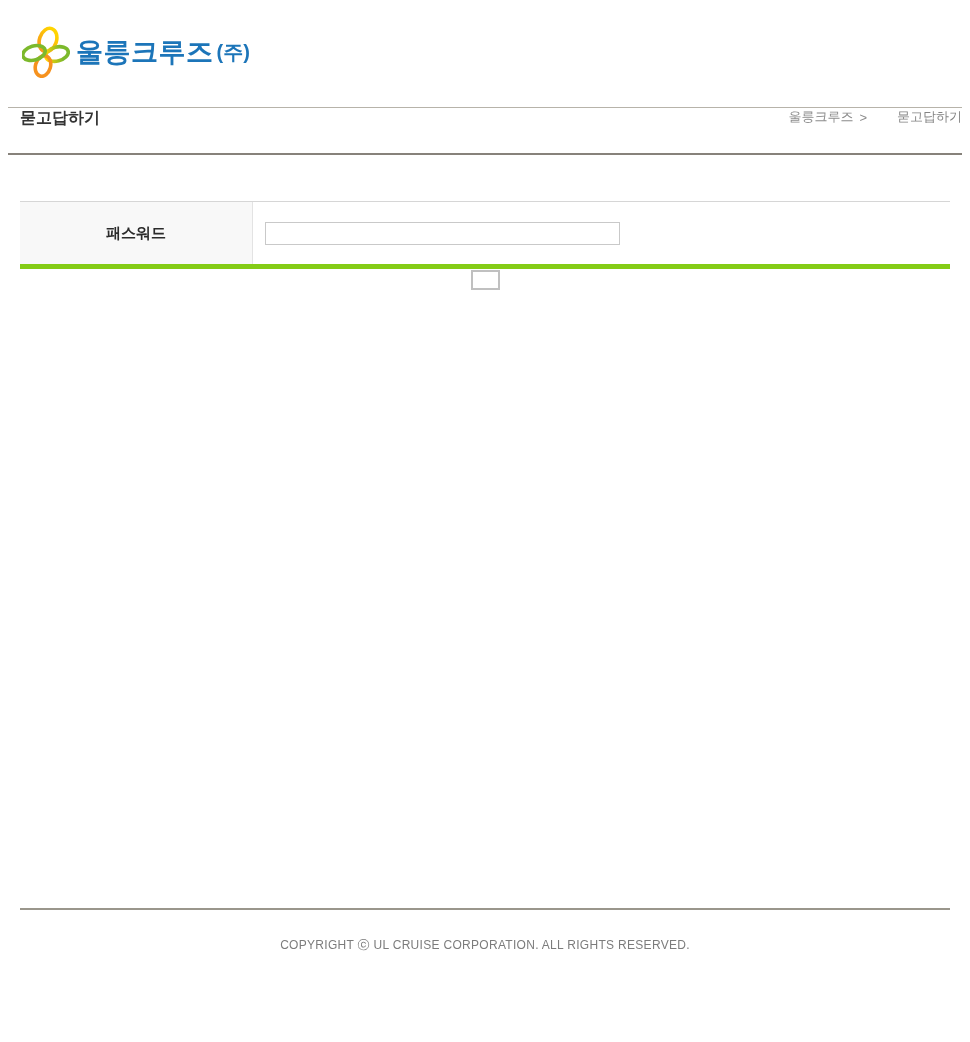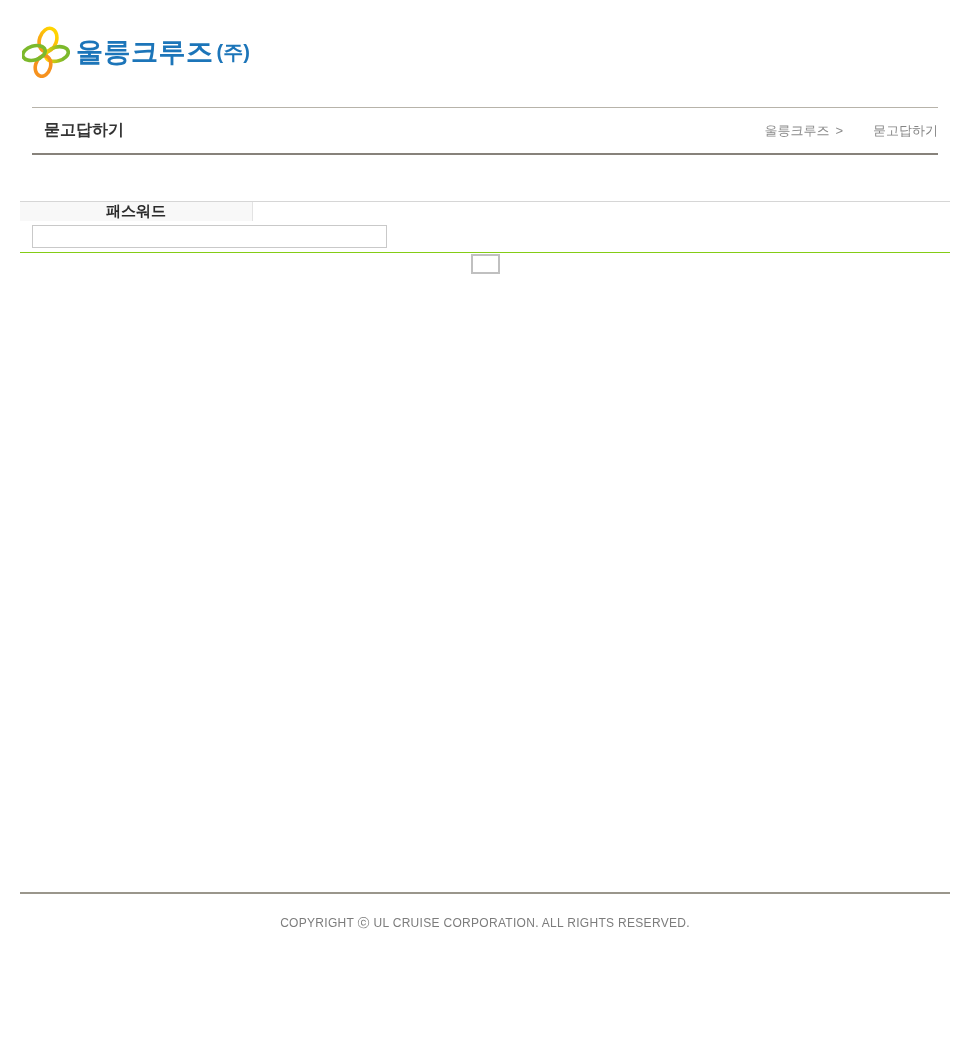--- a/index.html
+++ b/index.html
@@ -29,49 +29,48 @@
   }
   .logo-suffix {
     font-size: 20px;
     font-weight: bold;
     margin-left: 3px;
     color: #1c75b9;
   }
 
   
   .titlebar {
-    margin: 0 32px;
+    margin: 0 8px;
     height: 48px;
     border-top: 1px solid #b7b3aa;
     border-bottom: 2px solid #87827b;
-    display: flex; align-items: center; justify-content: space-between;
+    display: flex; align-items: flex-start; justify-content: space-between;
   }
   .page-title {
     margin-left: 12px;
     font-size: 16px;
     font-weight: bold;
     color: #333333;
   }
   .breadcrumb {
     display: flex; align-items: center;
     font-size: 13px;
     color: #8c8c8c;
   }
   .breadcrumb .crumb { cursor: pointer; }
   .breadcrumb .sep { margin: 0 4px 0 6px; }
   .breadcrumb .current { margin-left: 26px; color: #848484; }
 
   
   .form-table {
     margin: 46px 20px 0 20px;
     border-top: 1px solid #d6d6d6;
-    border-bottom: 1px solid #84cc16;
+    border-bottom: 5px solid #84cc16;
     display: flex;
-    height: 52px;
-    flex-direction: column;
+    height: 68px;
   }
   .form-th {
     width: 233px;
     background: #f8f8f8;
     border-right: 1px solid #e3e3e3;
     display: flex; align-items: center; justify-content: center;
     font-size: 15px;
     font-weight: bold;
     color: #2b2b2b;
   }
@@ -105,21 +104,21 @@
     padding: 0;
     vertical-align: top;
   }
 
   
   .footer-rule {
     margin: 618px 20px 0 20px;
     border-top: 2px solid #9a968c;
   }
   .footer-text {
-    margin-top: 21px;
+    margin-top: 27px;
     text-align: center;
     font-size: 12px;
     color: #7c7c7c;
     letter-spacing: 0.3px;
   }
 </style>
 </head>
 <body>
 
 <div class="page">

